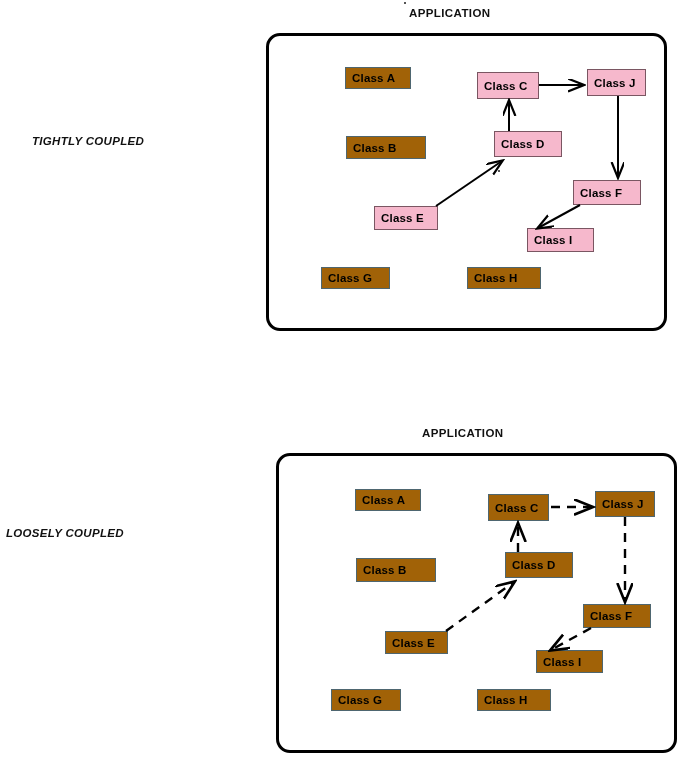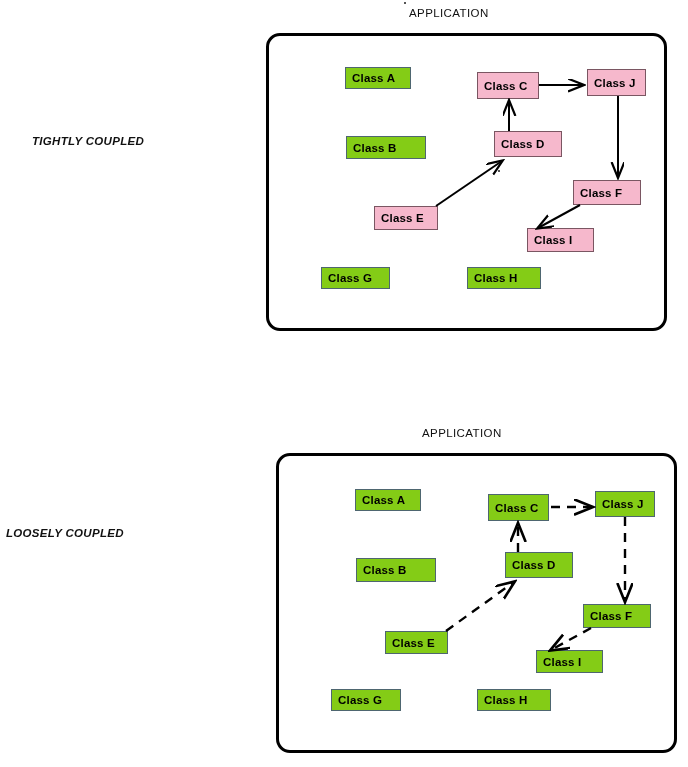--- a/index.html
+++ b/index.html
@@ -18,21 +18,21 @@
     font-weight:bold;
     color:#111111;
     letter-spacing:0.3px;
     white-space:nowrap;
     font-style:italic;
   }
 
   .app-title{
     position:absolute;
     font-size:11.5px;
-    font-weight:normal;
+    font-weight:bold;
     color:#111111;
     letter-spacing:0.4px;
     white-space:nowrap;
   }
 
   .container-box{
     position:absolute;
     border:3px solid #000000;
     border-radius:14px;
     background:#ffffff;
@@ -45,21 +45,21 @@
     border:1px solid #555a66;
     display:flex;
     align-items:center;
     font-size:11.5px;
     font-weight:bold;
     color:#000000;
     padding-left:6px;
     letter-spacing:0.2px;
     white-space:nowrap;
   }
-  .cls.blue{background:#84cc16;border-color:#4e6670;}
+  .cls.blue{background:#a16207;border-color:#4e6670;}
   .cls.pink{background:#f6b8cc;border-color:#7a5662;}
 
   svg.edges{
     position:absolute;
     left:0;top:0;
     width:688px;height:767px;
     pointer-events:none;
     overflow:visible;
   }
   .speck{

